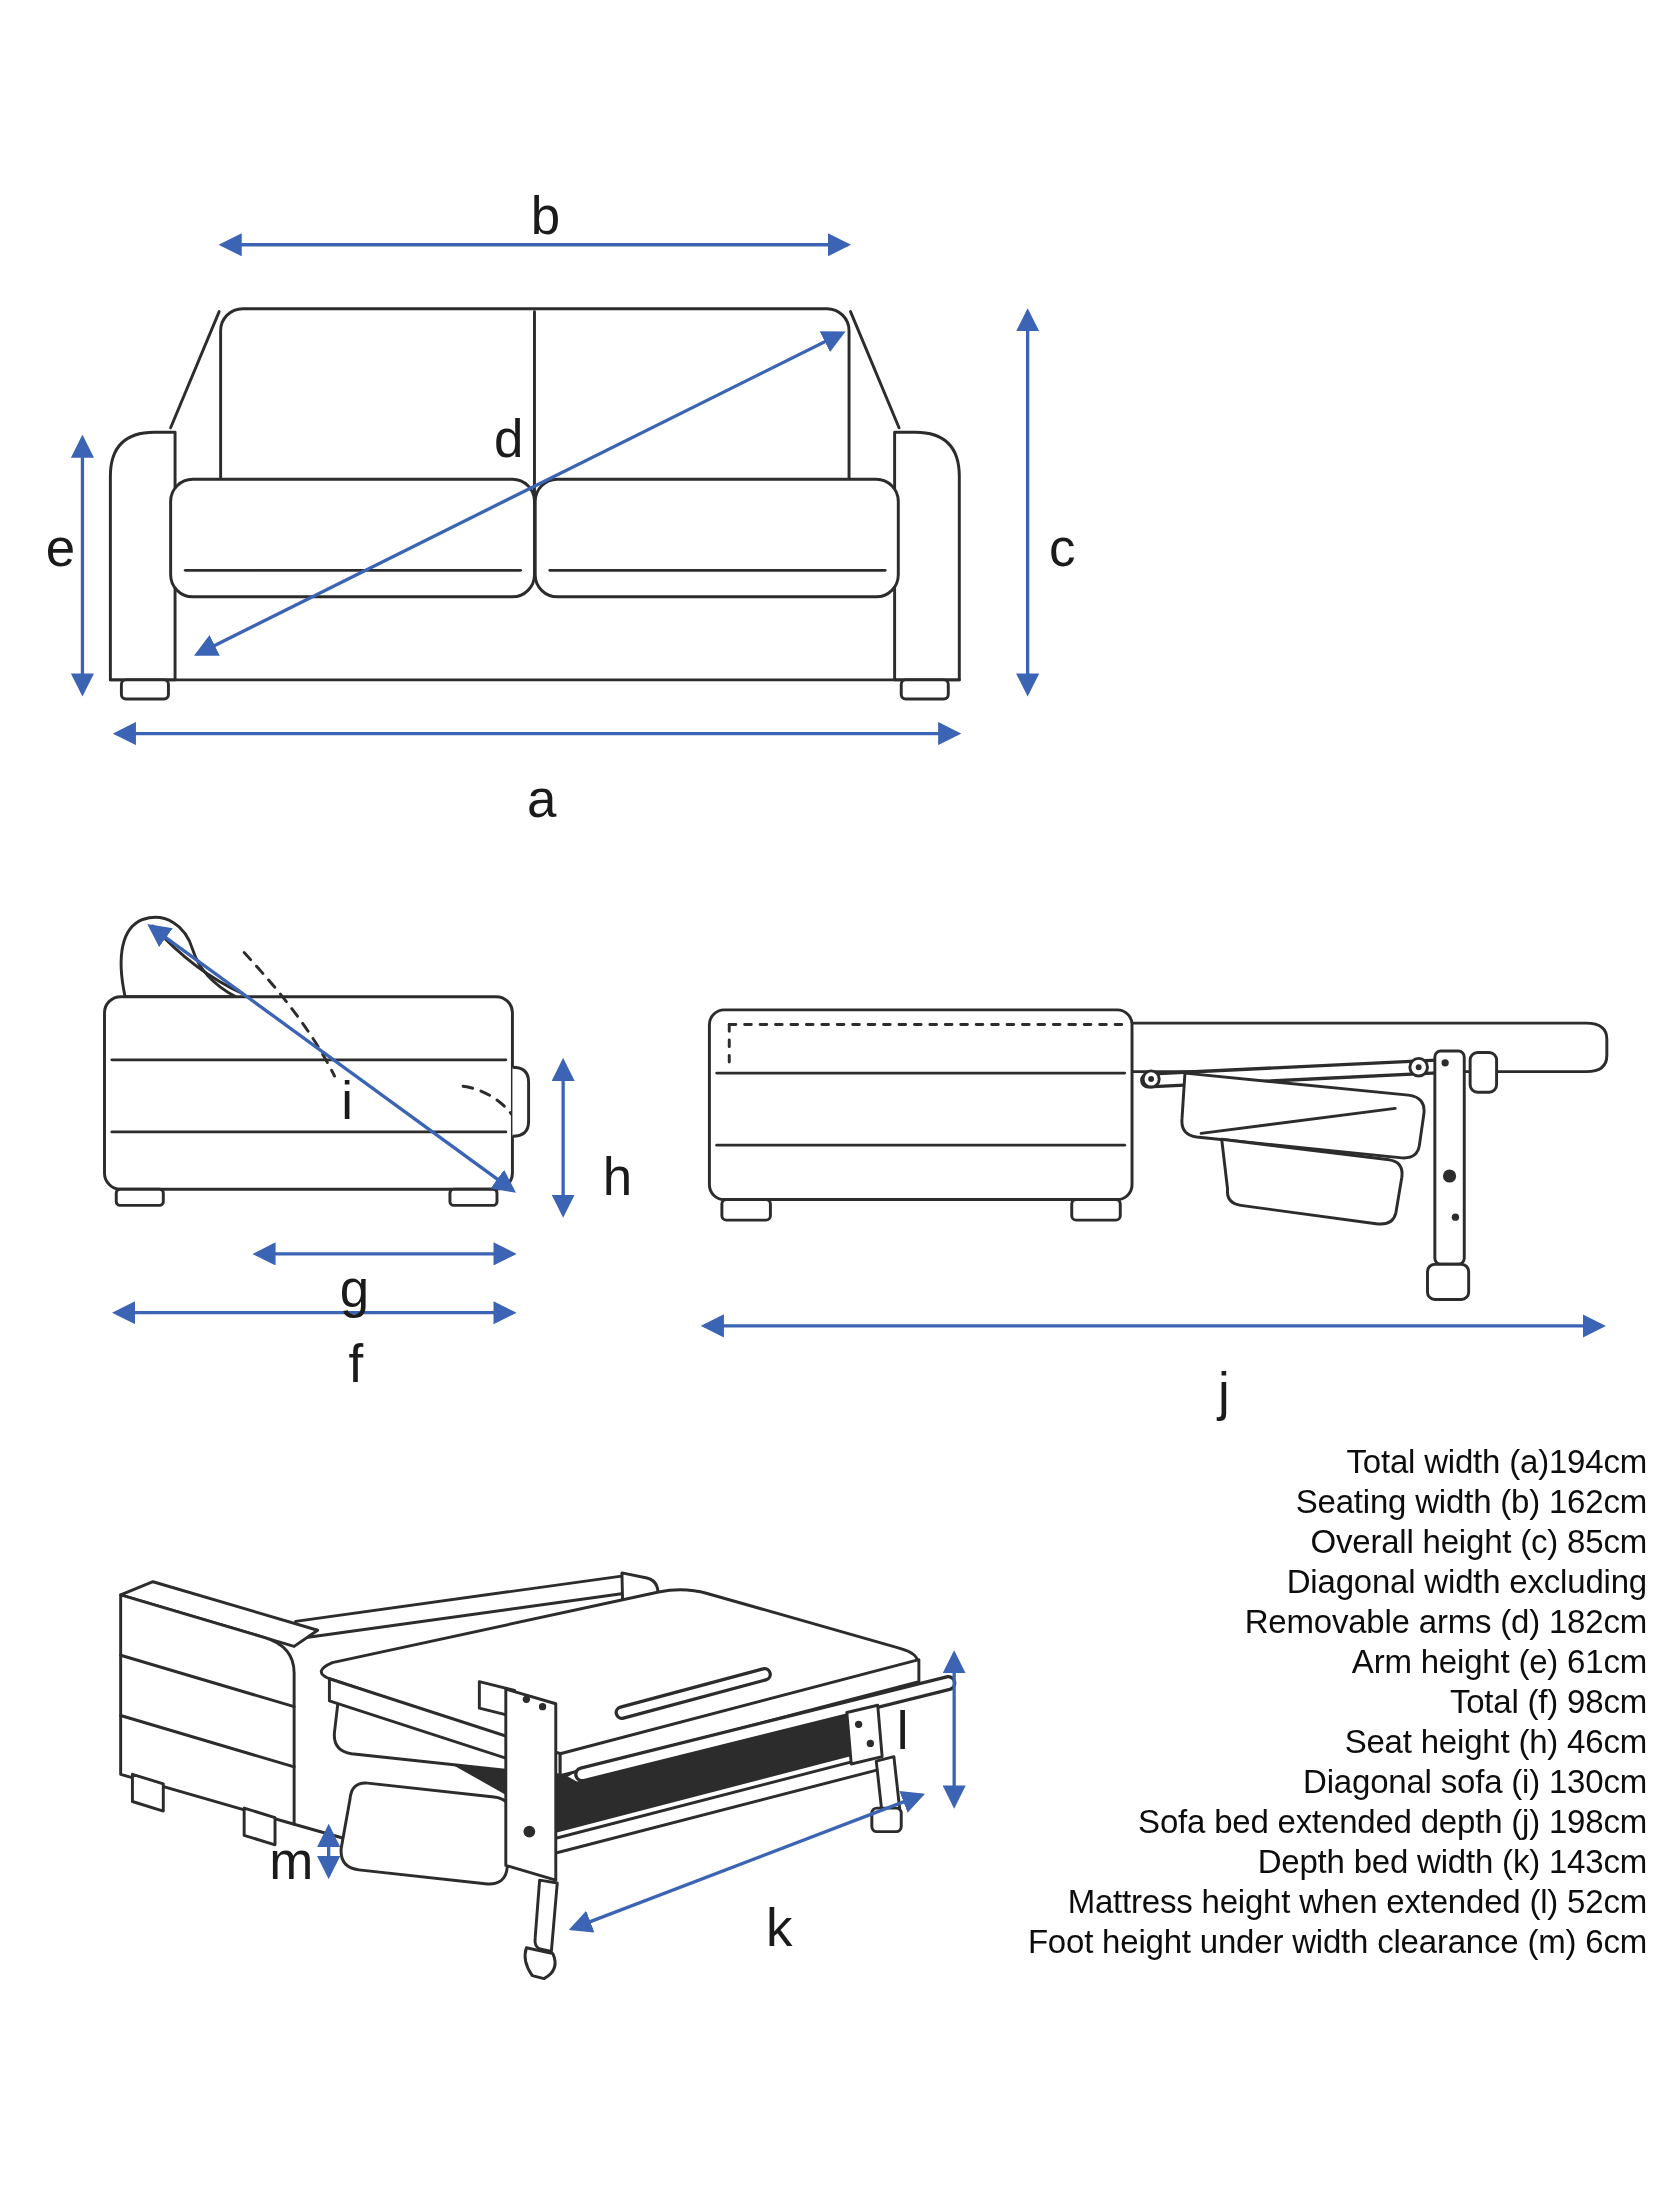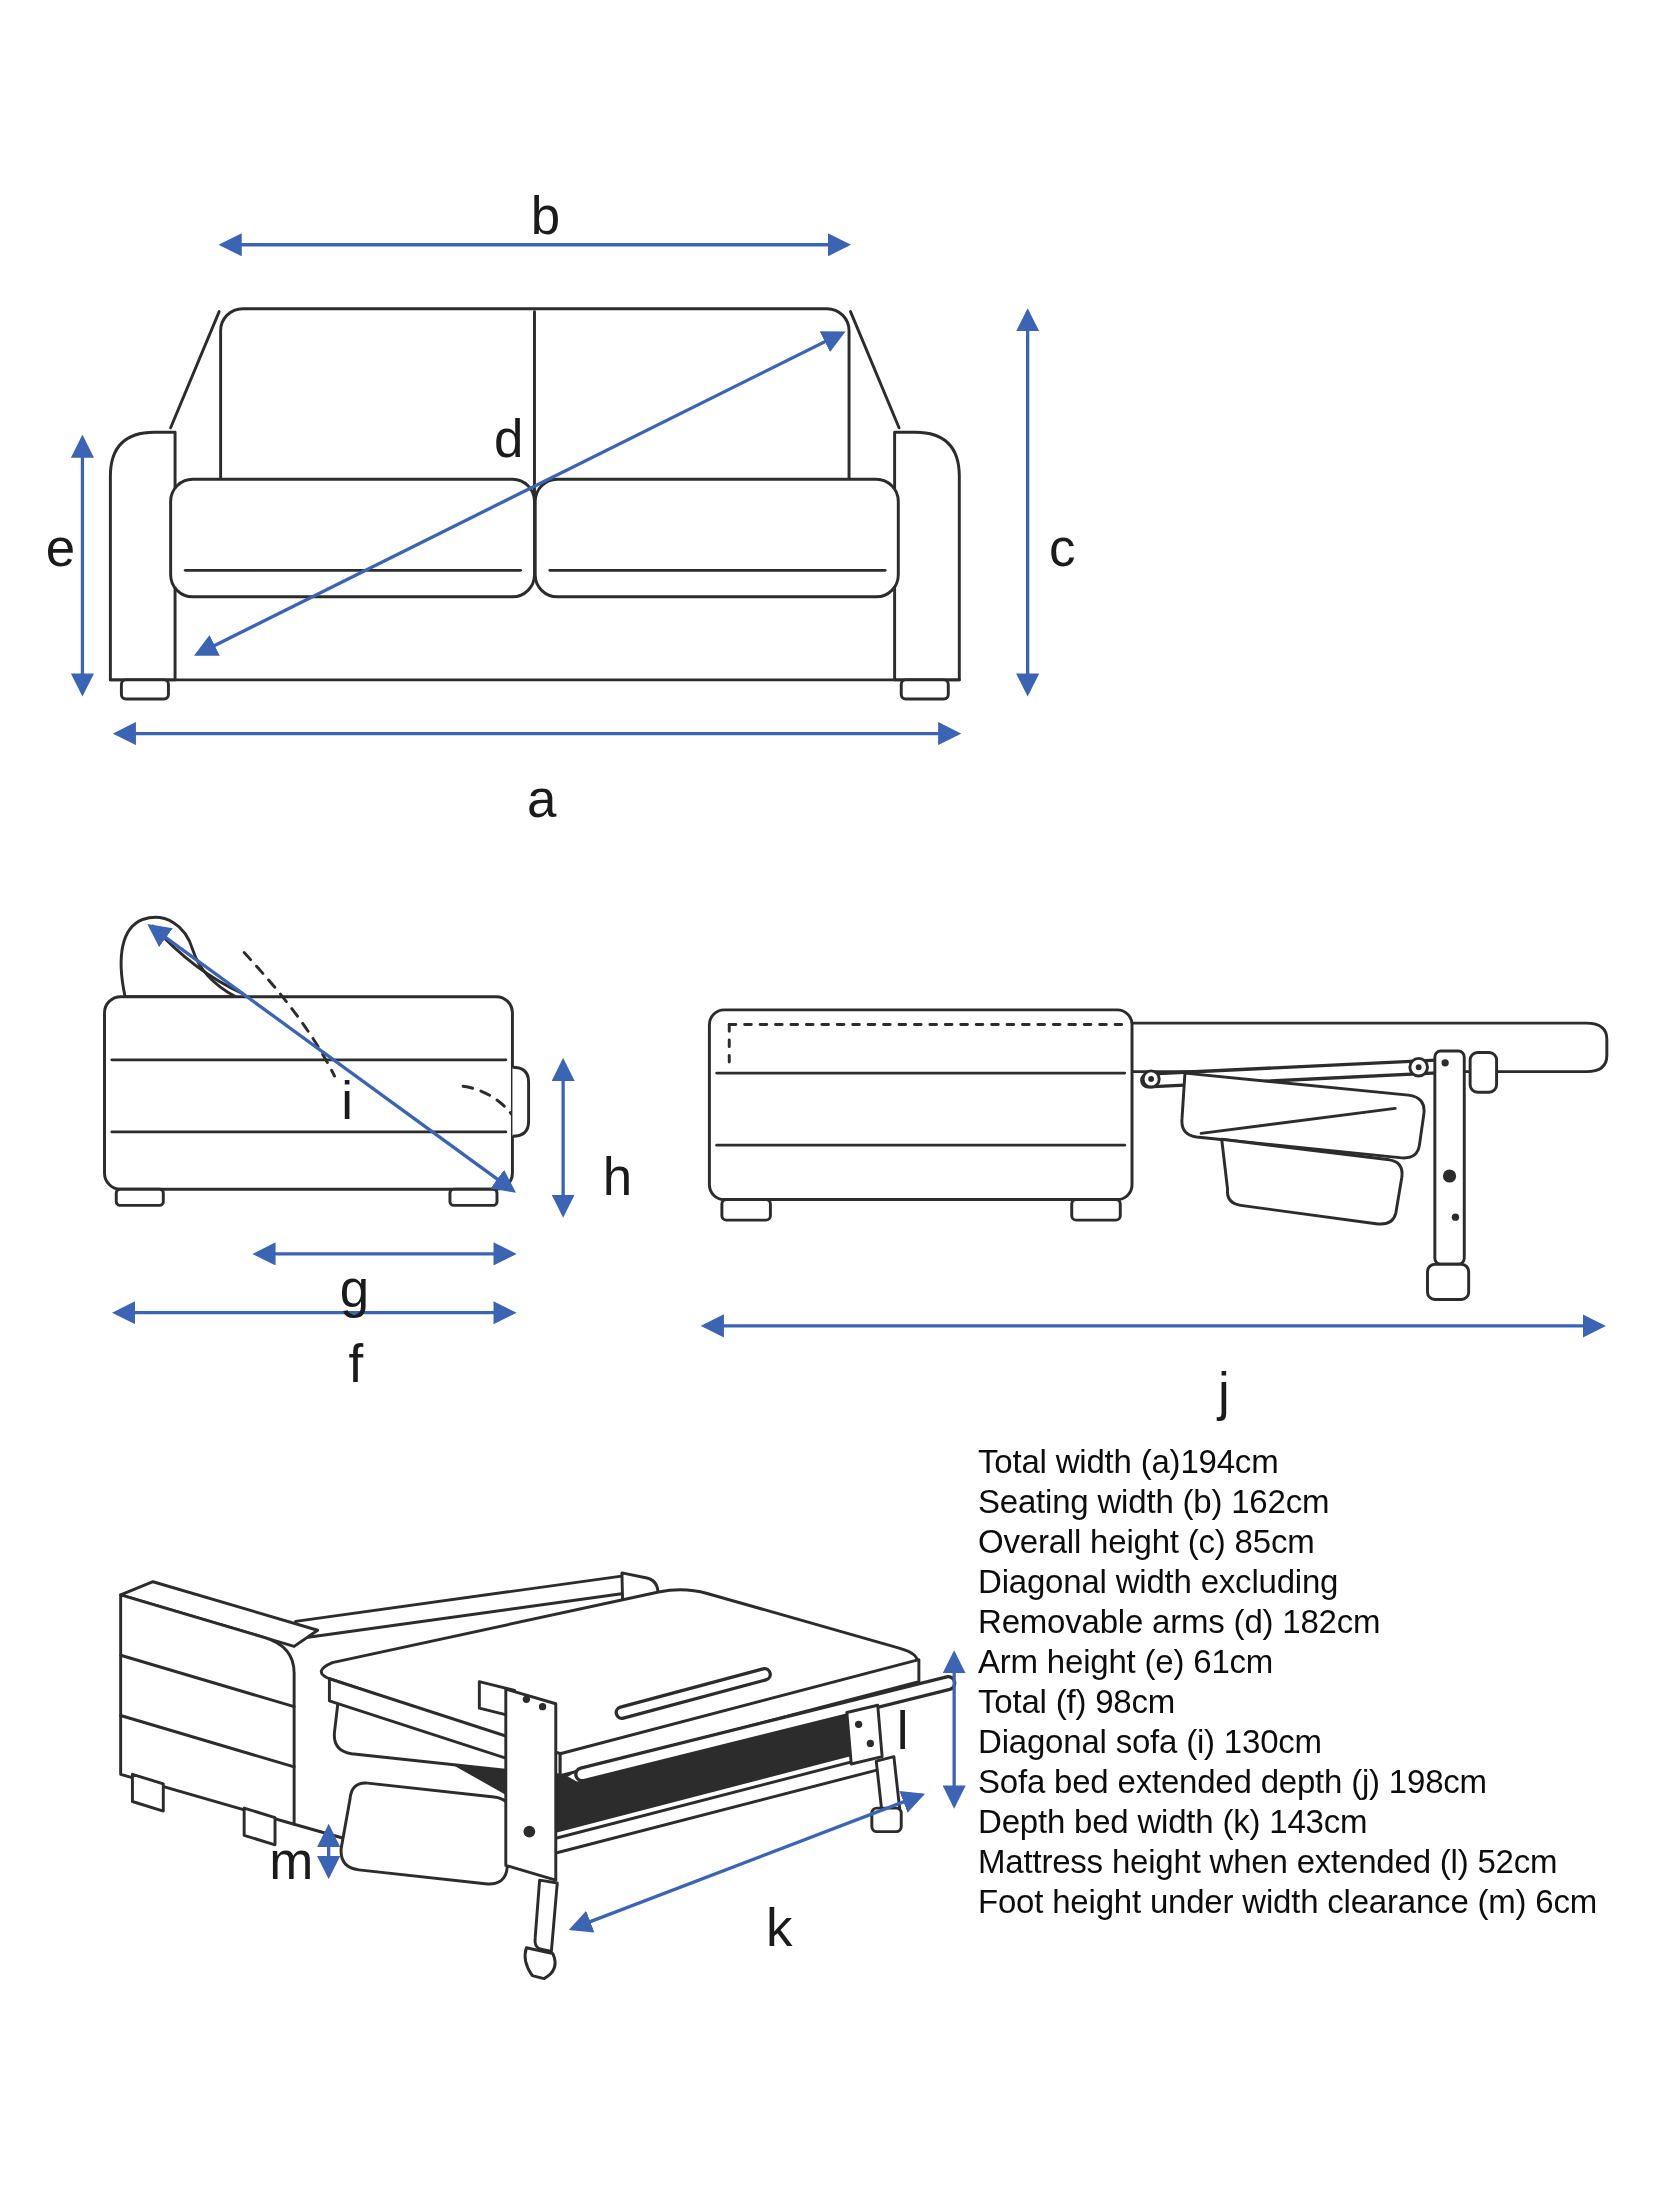--- a/index.html
+++ b/index.html
@@ -15,21 +15,21 @@
   .dash{stroke-dasharray:13 12;}
   .dot{stroke-dasharray:9 12;}
   .arrow{stroke:var(--arrow);stroke-width:4.5;fill:none;}
   .cap-d{stroke:var(--line);stroke-width:22;stroke-linecap:round;fill:none;}
   .cap-w{stroke:#ffffff;stroke-width:13;stroke-linecap:round;fill:none;}
   .cap-d2{stroke:var(--line);stroke-width:20;stroke-linecap:round;fill:none;}
   .cap-w2{stroke:#ffffff;stroke-width:11;stroke-linecap:round;fill:none;}
   .ah{fill:var(--arrow);}
   .dim-letter{font-family:"Liberation Sans",sans-serif;font-size:72px;fill:#1b1b1b;text-anchor:middle;}
   .dims{position:absolute;left:978px;top:1442px;width:669px;color:var(--text);
-        font-size:33px;line-height:40px;letter-spacing:-0.2px;white-space:nowrap;}
+        font-size:33px;line-height:40px;letter-spacing:-0.2px;white-space:nowrap;text-align:right;}
 </style>
 </head>
 <body>
 
 <div class="canvas">
 <svg width="1654" height="2205" viewBox="0 0 2250 3000">
   <defs>
     <marker id="ah" viewBox="0 0 10 10" refX="8.5" refY="5" markerWidth="7" markerHeight="7" orient="auto-start-reverse">
       <path d="M0,0 L10,5 L0,10 Z" class="ah"></path>
     </marker>
@@ -169,20 +169,21 @@
 </svg>
 
 <div class="dims">
   <div>Total width (a)194cm</div>
   <div>Seating width (b) 162cm</div>
   <div>Overall height (c) 85cm</div>
   <div>Diagonal width excluding</div>
   <div>Removable arms (d) 182cm</div>
   <div>Arm height (e) 61cm</div>
   <div>Total (f) 98cm</div>
+  <div>Seat height (h) 46cm</div>
   <div>Diagonal sofa (i) 130cm</div>
   <div>Sofa bed extended depth (j) 198cm</div>
   <div>Depth bed width (k) 143cm</div>
   <div>Mattress height when extended (l) 52cm</div>
   <div>Foot height under width clearance (m) 6cm</div>
 </div>
 </div>
 
 
 </body></html>

